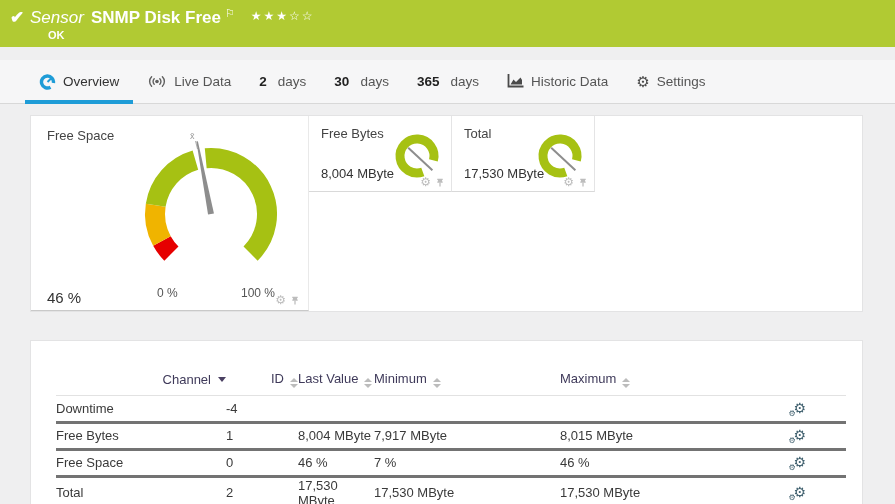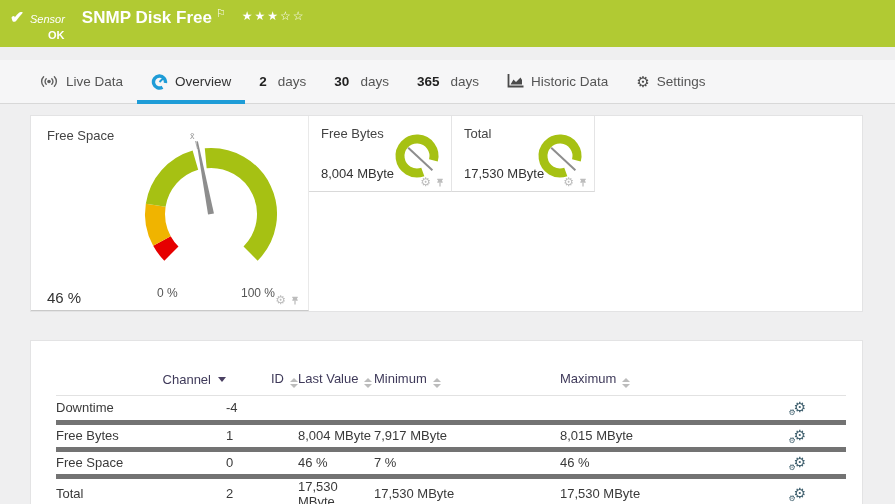--- a/index.html
+++ b/index.html
@@ -11,21 +11,21 @@
     color:#3a3a3a;
   }
 
   
   .topbar {
     position:absolute; top:0; left:0; width:895px; height:47px;
     background:var(--header-green,#b1ca33); color:#fff;
   }
   .topbar .check { position:absolute; left:10px; top:7px; font-size:17px; font-weight:bold; }
   .topbar .titleline { position:absolute; left:30px; top:7px; white-space:nowrap; }
-  .topbar .sensor-type { font-style:italic; font-size:11px; margin-right:17px; }
+  .topbar .sensor-type { font-style:italic; font-size:17px; margin-right:7px; }
   .topbar .sensor-name { font-size:17px; font-weight:600; }
   .topbar .flag { font-size:11px; vertical-align:super; margin-left:4px; }
   .topbar .stars { font-size:12px; letter-spacing:2px; margin-left:16px; vertical-align:3px; }
   .topbar .status { position:absolute; left:48px; top:29px; font-size:11px; font-weight:bold; }
 
   
   .tabstrip {
     position:absolute; top:60px; left:0; width:895px; height:44px;
     background:#f6f6f7; border-bottom:1px solid #d8d8d8;
     display:flex; align-items:stretch; padding-left:25px;
@@ -70,21 +70,21 @@
   .mini-value { position:absolute; left:12px; top:50px; font-size:13px; color:#333; }
   .tile-mini .tile-icons { right:6px; bottom:3px; }
 
   
   .chan-table { position:absolute; left:25px; top:24px; border-collapse:collapse; table-layout:fixed; width:790px; }
   .chan-table th, .chan-table td { font-weight:normal; font-size:13px; padding:0; }
   .chan-table thead th {
     color:var(--table-header-text,#3f3a5a); height:30px; text-align:right;
     border-bottom:1px solid #e2e2e2; cursor:pointer;
   }
-  .chan-table tbody td { height:27px; border-bottom:5px solid #737373; color:#3a3a3a; }
+  .chan-table tbody td { height:27px; border-bottom:3px solid #737373; color:#3a3a3a; }
   .col-r, .chan-table thead th.col-r { text-align:left; }
   .gear-cell { text-align:right; padding-right:40px !important; }
   .sort-down {
     display:inline-block; width:0; height:0; margin-left:7px; vertical-align:2px;
     border-left:4px solid transparent; border-right:4px solid transparent;
     border-top:5px solid #4a4062;
   }
   .sort-dual { display:inline-flex; flex-direction:column; gap:2px; margin-left:6px; vertical-align:1px; }
   .sort-dual i { display:block; width:0; height:0; border-left:4px solid transparent; border-right:4px solid transparent; }
   .sort-dual .u { border-bottom:4px solid #bcbcbc; }
@@ -99,33 +99,33 @@
 
 <div class="topbar">
   <span class="check">✔</span>
   <div class="titleline">
     <span class="sensor-type">Sensor</span><span class="sensor-name">SNMP Disk Free</span><span class="flag">⚐</span><span class="stars"><span>★★★</span><span>☆☆</span></span>
   </div>
   <div class="status">OK</div>
 </div>
 
 <div class="tabstrip">
-  <div class="tab">
-    <svg width="20" height="13" viewBox="0 0 20 13">
-      <circle cx="10" cy="6.5" r="1.8" fill="#5f5f5f"></circle>
-      <path d="M7.2,3.8 A3.8,3.8 0 0 0 7.2,9.2 M4.6,1.8 A6.6,6.6 0 0 0 4.6,11.2 M12.8,3.8 A3.8,3.8 0 0 1 12.8,9.2 M15.4,1.8 A6.6,6.6 0 0 1 15.4,11.2" fill="none" stroke="#5f5f5f" stroke-width="1.4" stroke-linecap="round"></path>
-    </svg>
-    <span>Live Data</span>
-  </div>
   <div class="tab active">
     <svg width="17" height="17" viewBox="0 0 17 17">
       <path d="M11.5,14.2 A6,6 0 1 1 14.41,10.04" fill="none" style="stroke:var(--accent-blue,#1e9cd7)" stroke-width="3.4"></path>
       <line x1="8.5" y1="9" x2="13" y2="4.5" style="stroke:var(--accent-blue,#1e9cd7)" stroke-width="2"></line>
     </svg>
     <span>Overview</span>
+  </div>
+  <div class="tab">
+    <svg width="20" height="13" viewBox="0 0 20 13">
+      <circle cx="10" cy="6.5" r="1.8" fill="#5f5f5f"></circle>
+      <path d="M7.2,3.8 A3.8,3.8 0 0 0 7.2,9.2 M4.6,1.8 A6.6,6.6 0 0 0 4.6,11.2 M12.8,3.8 A3.8,3.8 0 0 1 12.8,9.2 M15.4,1.8 A6.6,6.6 0 0 1 15.4,11.2" fill="none" stroke="#5f5f5f" stroke-width="1.4" stroke-linecap="round"></path>
+    </svg>
+    <span>Live Data</span>
   </div>
   <div class="tab">
     <span class="num">2</span>
     <span>days</span>
   </div>
   <div class="tab">
     <span class="num">30</span>
     <span>days</span>
   </div>
   <div class="tab">

